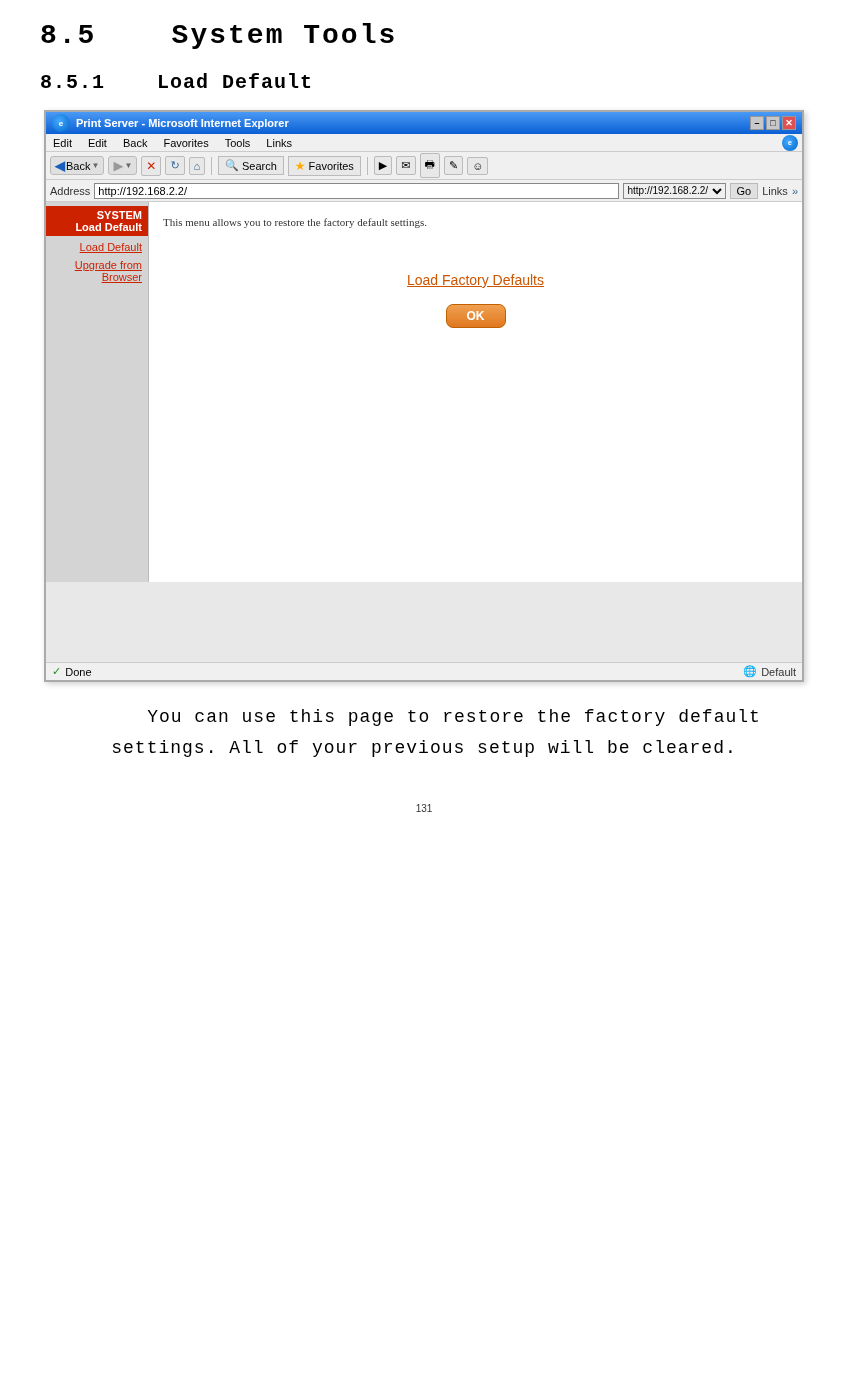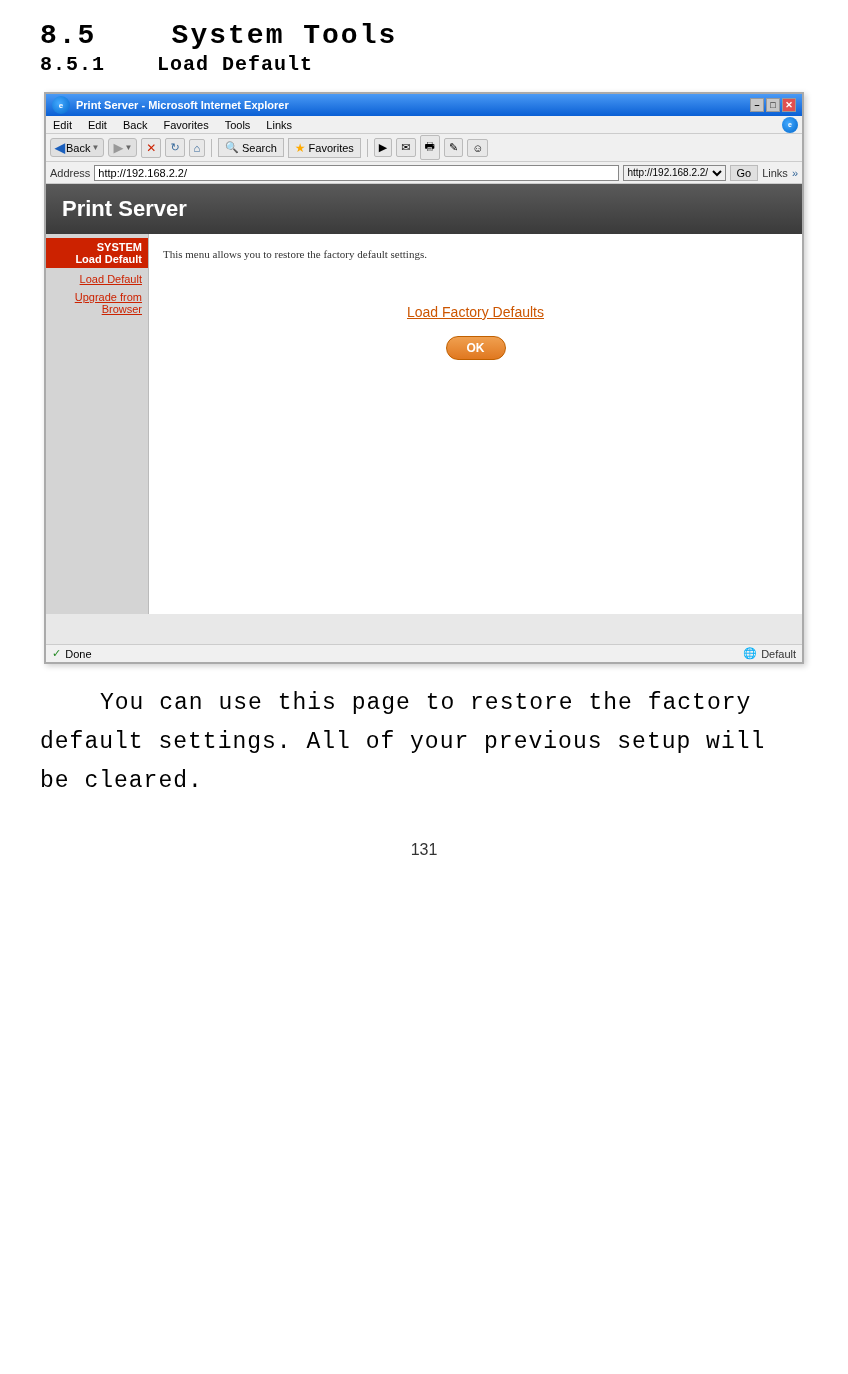--- a/index.html
+++ b/index.html
@@ -11,21 +11,21 @@
       width: 848px;
       min-height: 1374px;
       padding: 20px 40px;
     }
 
     .chapter-title {
       font-size: 28px;
       font-weight: bold;
       font-family: "Courier New", Courier, monospace;
       letter-spacing: 2px;
-      margin-bottom: 2px;
+      margin-bottom: 20px;
     }
 
     .section-title {
       font-size: 20px;
       font-weight: bold;
       font-family: "Courier New", Courier, monospace;
       letter-spacing: 1px;
       margin-bottom: 16px;
     }
 
@@ -265,21 +265,21 @@
     }
     .load-defaults-question {
       font-size: 11px;
       font-family: Arial, sans-serif;
       color: #333;
       margin-bottom: 14px;
     }
     .ok-button {
       background: linear-gradient(to bottom, #f0a050, #e07820);
       border: 1px solid #c06000;
-      border-radius: 12px;
+      border-radius: 7px;
       padding: 4px 20px;
       font-size: 12px;
       font-family: Arial, sans-serif;
       font-weight: bold;
       color: #fff;
       cursor: pointer;
     }
 
     
     .status-bar {
@@ -308,31 +308,32 @@
       gap: 4px;
     }
     .status-zone {
       font-size: 11px;
       color: #333;
     }
 
     
     .body-text {
       margin: 20px 0;
-      font-size: 23px;
+      font-size: 18px;
       font-family: "Courier New", Courier, monospace;
       letter-spacing: 1px;
       line-height: 1.7;
       text-indent: 60px;
+      text-align: center;
     }
 
     
     .page-number {
       text-align: center;
-      font-size: 16px;
+      font-size: 10px;
       font-family: Arial, sans-serif;
       margin-top: 40px;
       color: #333;
     }
 
     
     .ie-logo {
       width: 18px;
       height: 18px;
       border-radius: 50%;
@@ -446,23 +447,20 @@
         <option>http://192.168.2.2/</option>
       </select>
     </div>
     <button class="address-go">Go</button>
     <span class="address-links">Links</span>
     <span style="font-size:11px;color:#336699;cursor:pointer;">»</span>
   </div>
 
   <div class="webpage-content">
 
-    <div class="ps-header">
-      <div class="ps-header-title">Print Server</div>
-    </div>
 
 
     <div class="main-content">
 
       <div class="sidebar">
         <div class="sidebar-section">
           <div>SYSTEM</div>
           <div>Load Default</div>
         </div>
         <div class="sidebar-item">Load Default</div>

